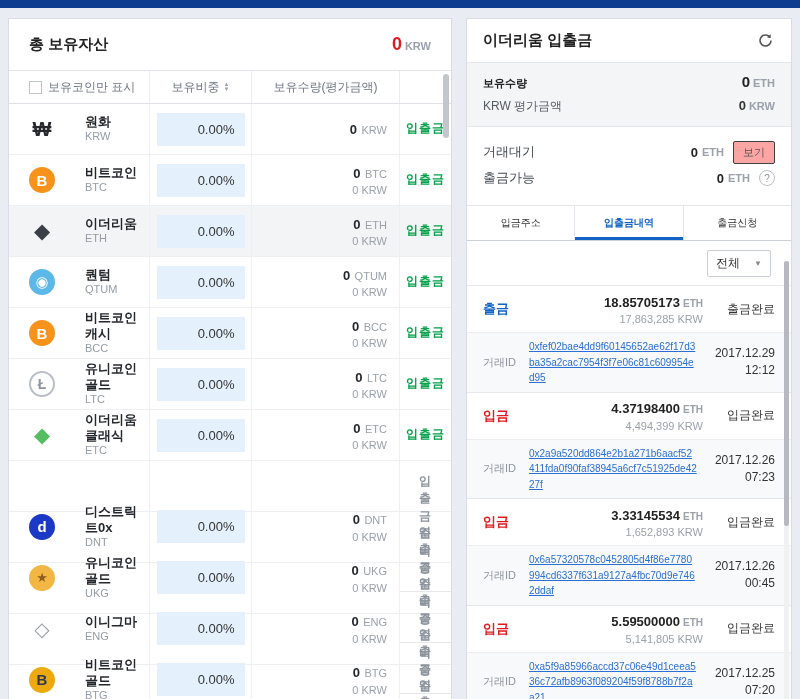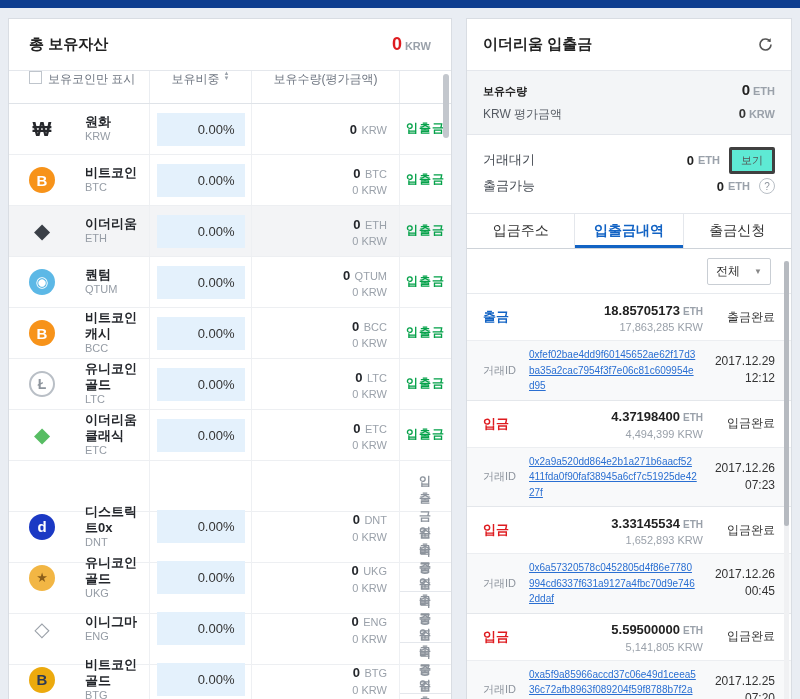--- a/index.html
+++ b/index.html
@@ -12,21 +12,21 @@
   .card-right { left:466px; width:326px; height:740px; }
 
   
   .asset-header { height:52px; display:flex; align-items:center; justify-content:space-between; padding:0 20px; border-bottom:1px solid #e4e7ec; }
   .asset-title { font-size:15px; font-weight:bold; color:#222; }
   .asset-total b { font-size:18px; color:var(--red,#de1b1f); }
   .asset-total i { font-style:normal; font-size:11px; color:#9aa1aa; margin-left:3px; font-weight:bold; }
 
   .grid-row { display:grid; grid-template-columns:140px 102px 148px 52px; }
   .filter-row { height:33px; border-bottom:1px solid #dfe3e8; font-size:12px; color:#6e7580; }
-  .filter-row > div { display:flex; justify-content:center; }
+  .filter-row > div { display:flex; align-items:center; justify-content:center; }
   .fr-coin { justify-content:flex-start !important; padding-left:20px; }
   .checkbox { width:13px; height:13px; border:1px solid #bfc5cc; background:#fff; margin-right:6px; display:inline-block; }
   .sort-arrows { display:inline-flex; flex-direction:column; margin-left:4px; line-height:0; }
   .sort-arrows s { text-decoration:none; font-size:6px; color:#9aa1aa; line-height:5px; }
   .filter-row .fr-ratio, .filter-row .fr-amount, .filter-row .fr-action { border-left:1px solid #eaedf1; }
 
   .coin-row { height:51px; border-bottom:1px solid #edeff2; background:#fff; }
   .coin-row.selected { background:#f3f4f6; }
   .coin-row > div { border-left:1px solid #eef0f3; }
   .coin-row > div:first-child { border-left:none; }
@@ -42,44 +42,44 @@
   .amt-line1 i, .amt-line2 { font-style:normal; font-size:11px; color:#9aa1aa; }
   .amt-line2 i { font-style:normal; }
   .c-action { display:flex; align-items:center; justify-content:center; }
   .action { font-size:12px; font-weight:bold; letter-spacing:1px; text-align:center; white-space:pre-line; line-height:1.45; }
   .action.active { color:var(--green,#07a24b); }
   .action.pending { color:#8d949d; }
 
   .left-scrollbar { position:absolute; top:55px; right:2px; width:6px; height:64px; border-radius:3px; background:#c3c7cd; }
 
   
-  .panel-header { height:52px; display:flex; align-items:center; justify-content:space-between; padding:0 16px; border-bottom:1px solid #e4e7ec; }
+  .panel-header { height:44px; display:flex; align-items:center; justify-content:space-between; padding:0 16px; border-bottom:1px solid #e4e7ec; }
   .panel-title { font-size:15px; font-weight:bold; color:#222; }
   .refresh-btn { width:20px; height:20px; cursor:pointer; display:flex; align-items:center; justify-content:center; }
 
   .summary { background:#f3f5f7; padding:10px 16px 11px; border-bottom:1px solid #e4e7ec; }
   .sum-row { display:flex; justify-content:space-between; align-items:baseline; }
   .sum-row + .sum-row { margin-top:5px; }
   .sum-label-b { font-size:11px; font-weight:bold; color:#222; }
   .sum-label { font-size:12px; color:#555b63; }
   .sum-val b { font-size:15px; color:#222; }
   .sum-val i, .sum-val2 i { font-style:normal; font-size:11px; color:#9aa1aa; margin-left:3px; font-weight:bold; }
   .sum-val2 b { font-size:13px; color:#333; }
 
   .pending { padding:12px 16px 14px; border-bottom:1px solid #e4e7ec; }
   .pend-row { display:flex; justify-content:space-between; align-items:center; height:26px; }
   .pend-label { font-size:13px; color:#454b53; }
   .pend-val { display:flex; align-items:center; }
   .pend-val b { font-size:13px; color:#222; }
   .pend-val i { font-style:normal; font-size:11px; color:#9aa1aa; margin-left:4px; font-weight:bold; }
-  .view-btn { margin-left:9px; font-size:11px; color:#555; background:#5eead4; border:3px solid #404040; border-radius:2px; padding:3px 9px; cursor:pointer; }
+  .view-btn { margin-left:9px; font-size:11px; color:#555; background:#fca5a5; border:1px solid #404040; border-radius:2px; padding:3px 9px; cursor:pointer; }
   .help-icon { margin-left:9px; width:16px; height:16px; border:1px solid #b9bfc6; border-radius:50%; font-size:10px; color:#8d949d; display:flex; align-items:center; justify-content:center; }
 
   .tabs { display:flex; height:35px; border-bottom:1px solid #ced3d9; }
-  .tab { flex:1; display:flex; align-items:center; justify-content:center; font-size:14px; color:#333; cursor:pointer; border-left:1px solid #e4e7ec; }
+  .tab { flex:1; display:flex; align-items:center; justify-content:center; font-size:10px; color:#333; cursor:pointer; border-left:1px solid #e4e7ec; }
   .tab:first-child { border-left:none; }
   .tab.active { color:var(--blue,#1263c4); font-weight:bold; box-shadow:inset 0 -3px 0 var(--blue,#1263c4); }
 
   .filter-bar { height:45px; border-bottom:1px solid #e7eaee; display:flex; justify-content:flex-end; align-items:center; padding-right:20px; }
   .dropdown { width:64px; height:27px; border:1px solid #c9ced4; border-radius:2px; background:#fff; display:flex; align-items:center; justify-content:space-between; padding:0 8px; font-size:12px; color:#333; cursor:pointer; }
   .dd-caret { font-size:8px; color:#888; }
 
   .txn-list { position:relative; }
   .txn-main { height:47px; display:flex; align-items:center; padding:0 16px; border-bottom:1px solid #eceef1; }
   .txn-type { width:52px; font-size:13px; font-weight:bold; }

